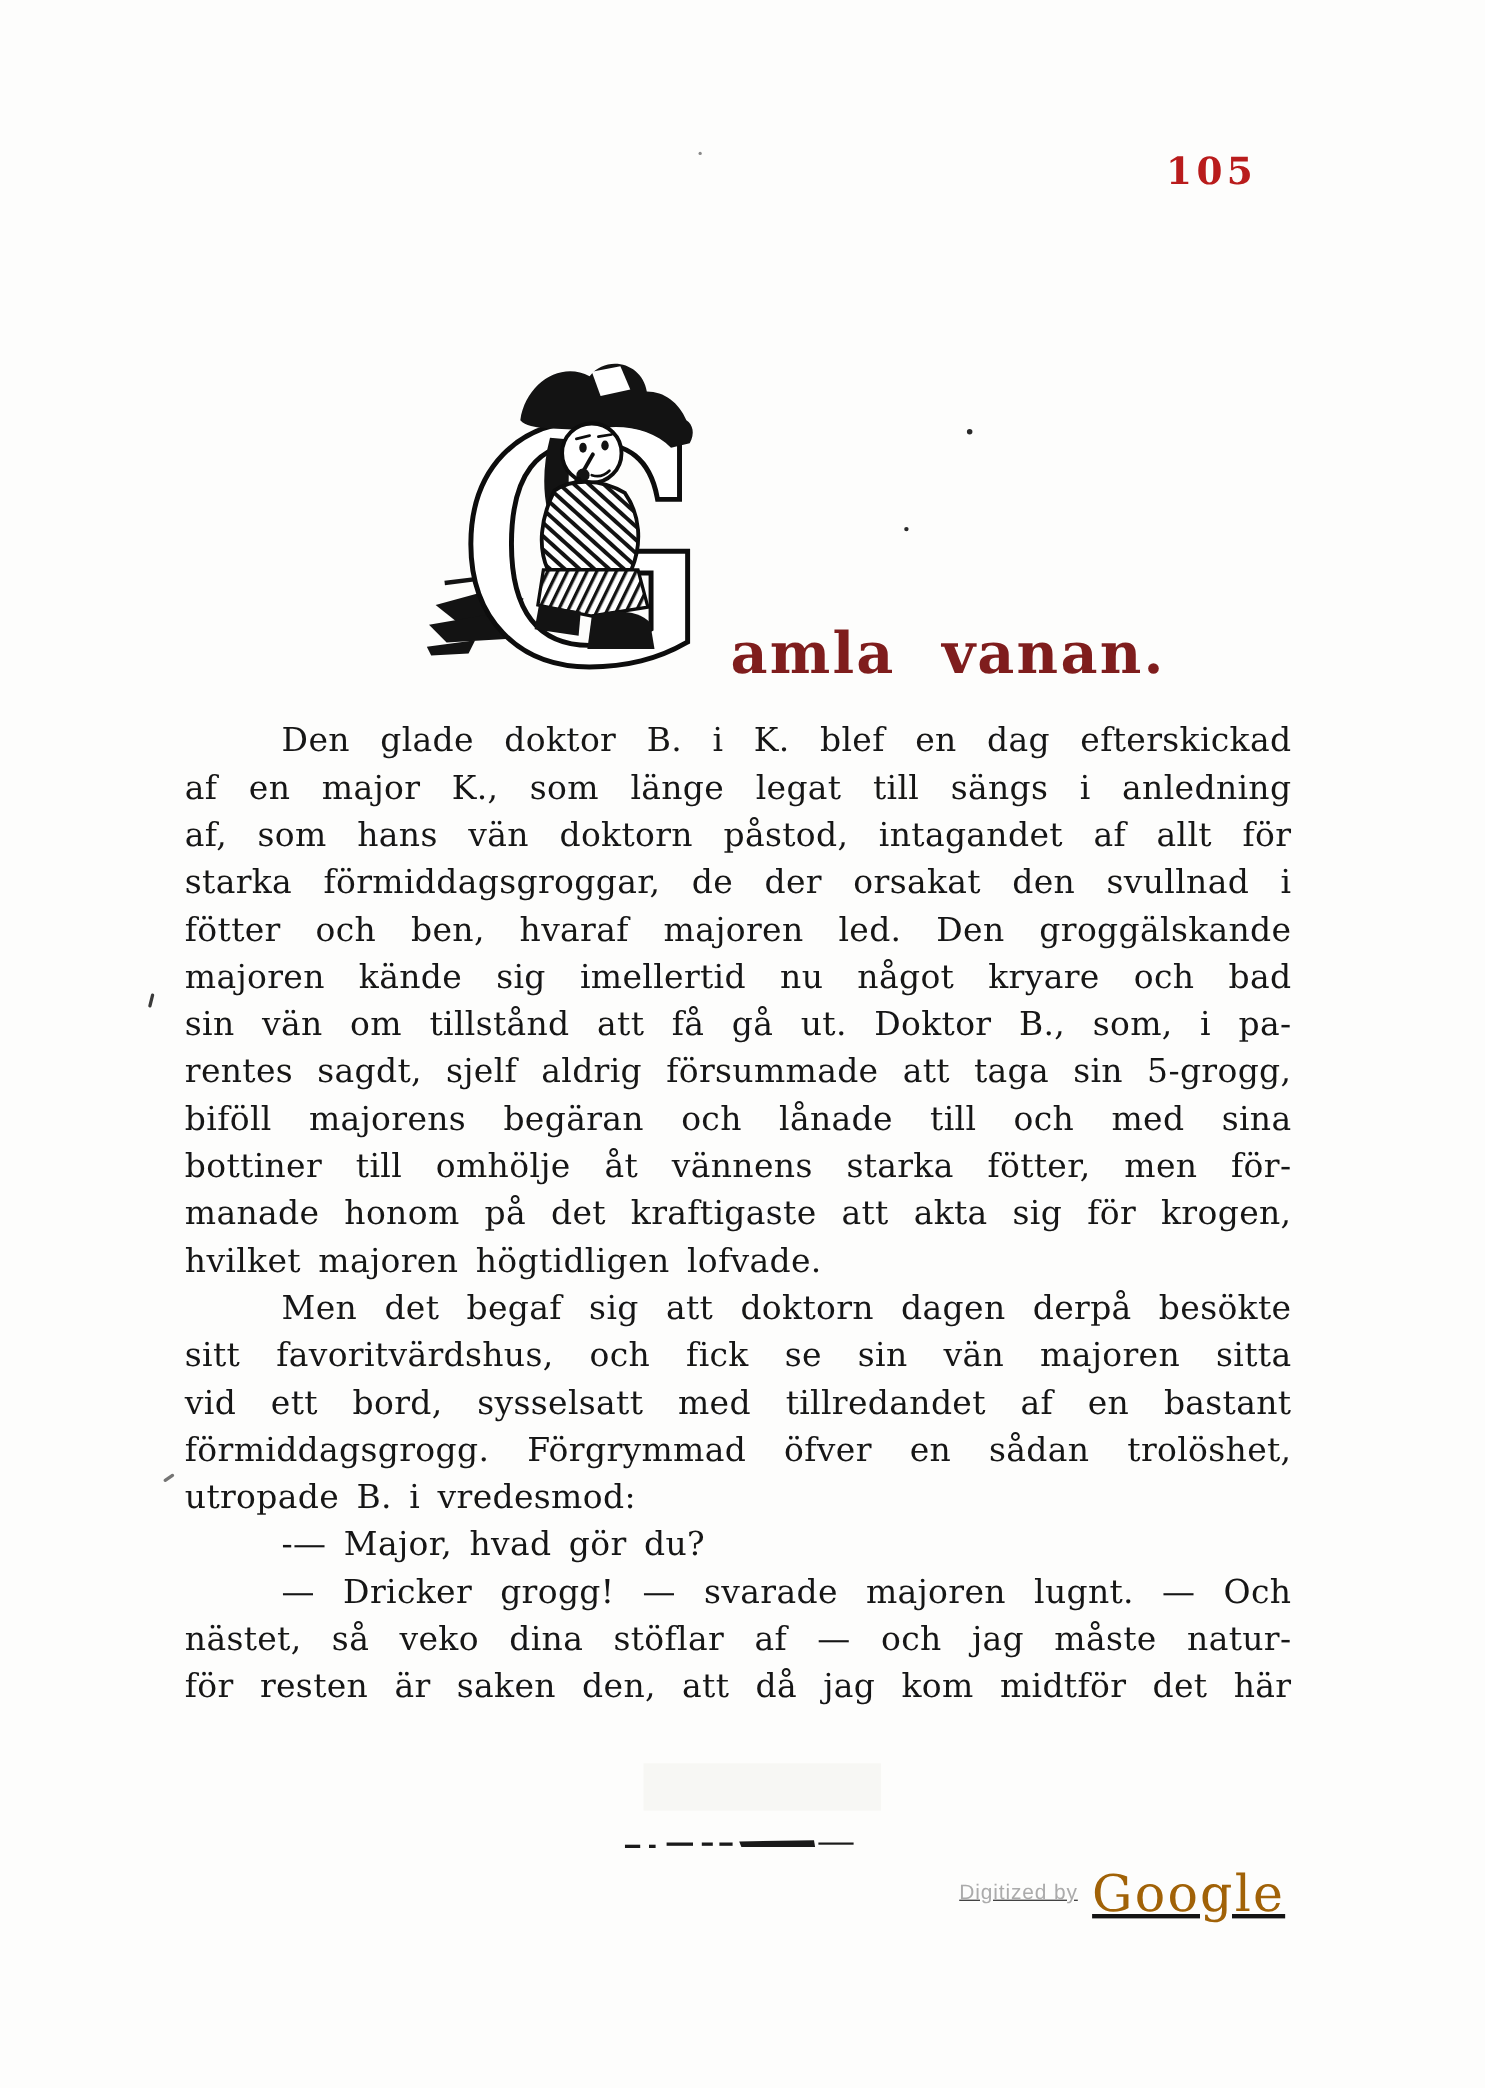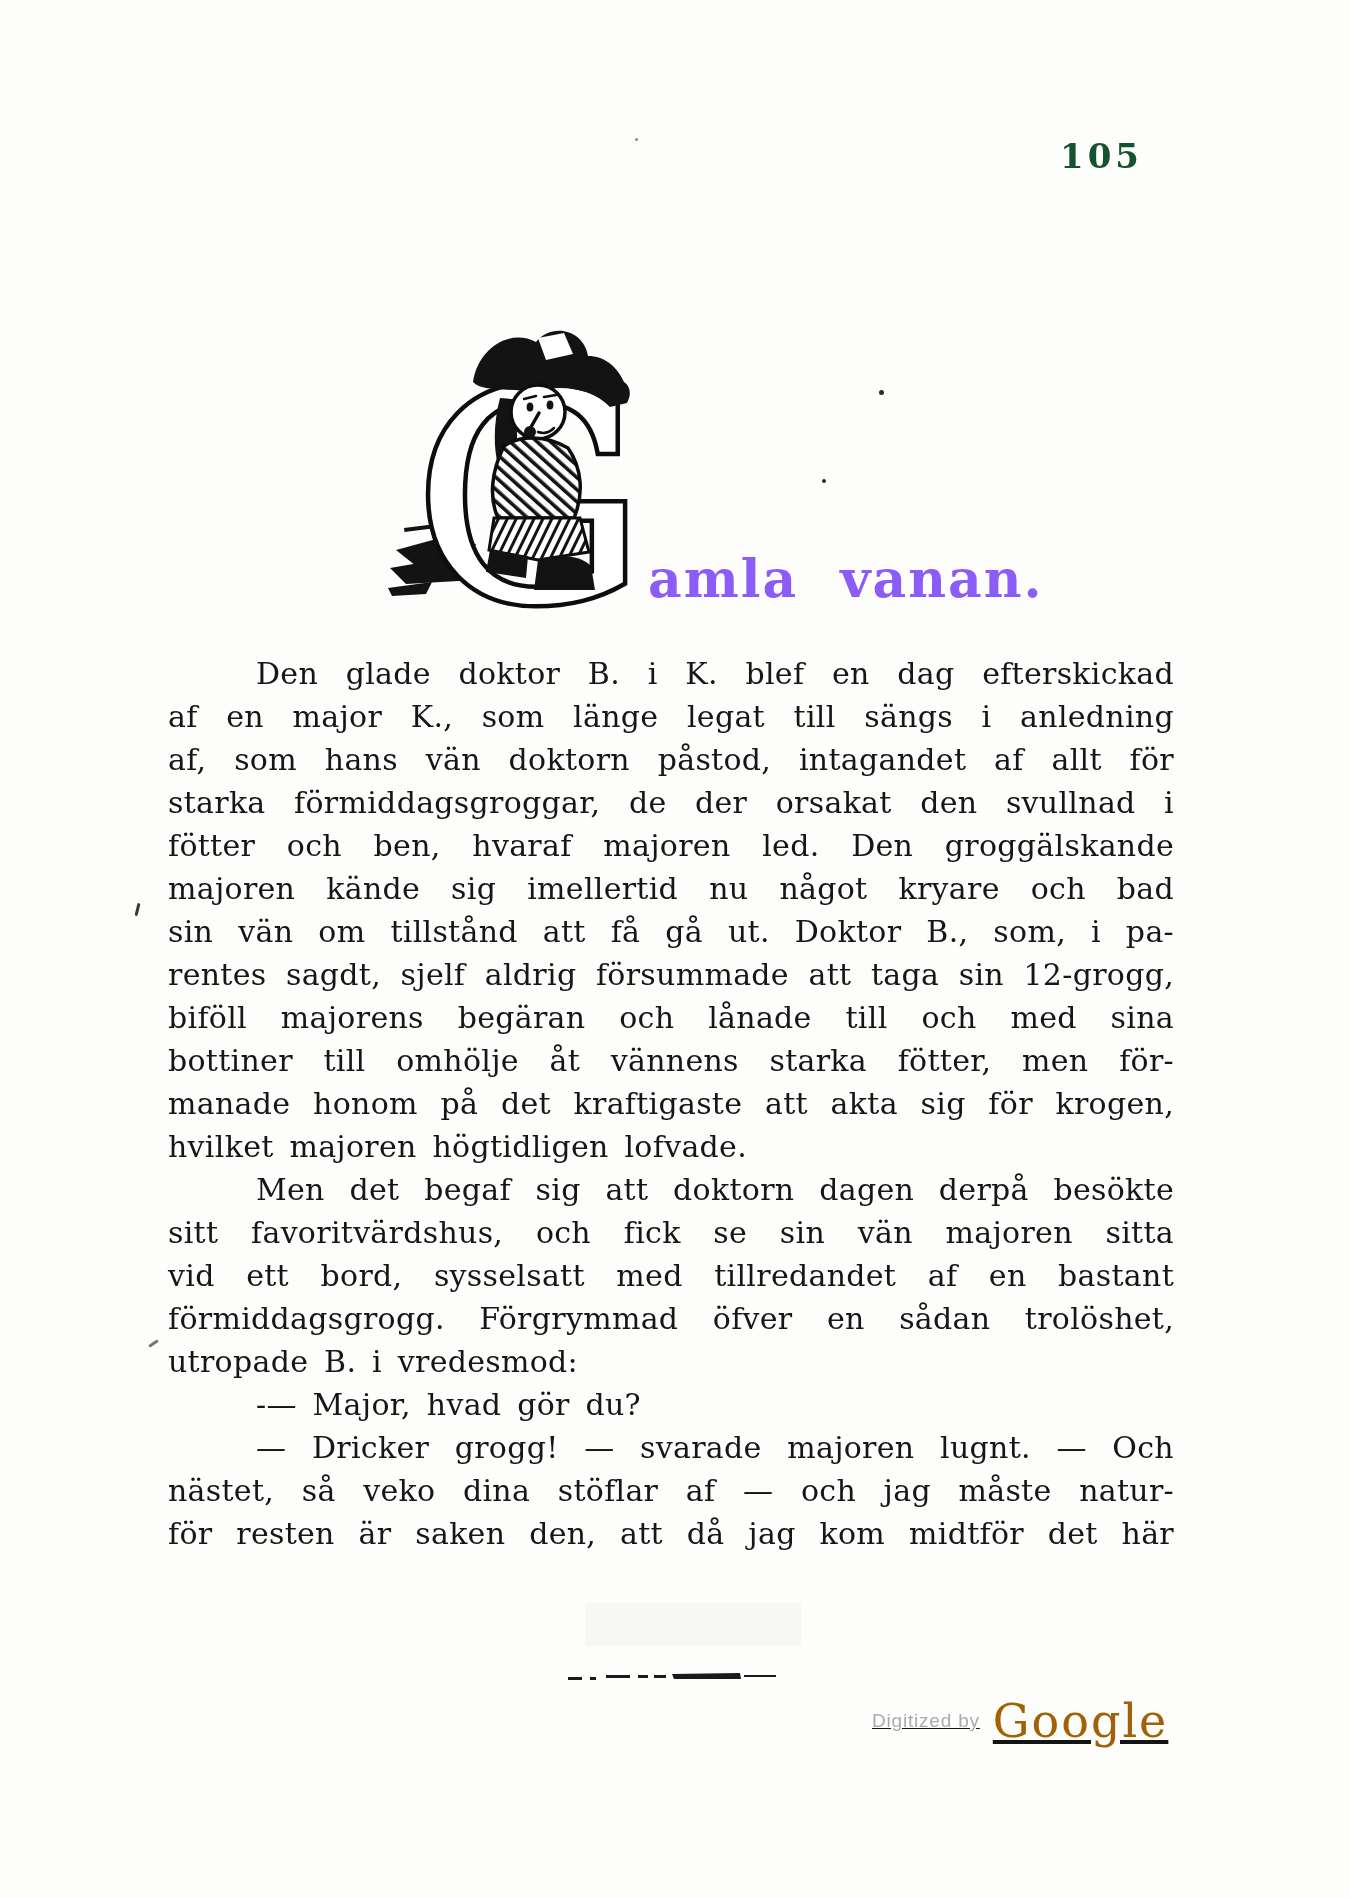--- a/index.html
+++ b/index.html
@@ -14,43 +14,43 @@
   }
 
   
   .pagenum {
     position: absolute;
     left: 1060px;
     top: 136px;
     font-size: 34px;
     font-weight: 600;
     letter-spacing: 4px;
-    color: #14532d;
+    color: #b91c1c;
   }
 
   
   .illus {
     position: absolute;
     left: 388px;
     top: 322px;
     width: 272px;
     height: 290px;
   }
 
   
   .title {
     position: absolute;
     left: 648px;
     top: 548px;
-    margin: 0;
+    margin: 16px;
     font-size: 52px;
     font-weight: 700;
     letter-spacing: 2px;
     word-spacing: 22px;
-    color: #8b5cf6;
+    color: #7f1d1d;
     white-space: nowrap;
   }
 
   
   .bodytext {
     position: absolute;
     left: 168px;
     top: 652px;
     width: 1006px;
   }
@@ -180,21 +180,21 @@
   <h1 class="title">amla vanan.</h1>
 
   <div class="bodytext">
       <div class="line just ind">Den glade doktor B. i K. blef en dag efterskickad</div>
       <div class="line just">af en major K., som länge legat till sängs i anledning</div>
       <div class="line just">af, som hans vän doktorn påstod, intagandet af allt för</div>
       <div class="line just">starka förmiddagsgroggar, de der orsakat den svullnad i</div>
       <div class="line just">fötter och ben, hvaraf majoren led.  Den groggälskande</div>
       <div class="line just">majoren kände sig imellertid nu något kryare och bad</div>
       <div class="line just">sin vän om tillstånd att få gå ut.  Doktor B., som, i pa-</div>
-      <div class="line just">rentes sagdt, sjelf aldrig försummade att taga sin 12-grogg,</div>
+      <div class="line just">rentes sagdt, sjelf aldrig försummade att taga sin 5-grogg,</div>
       <div class="line just">biföll majorens begäran och lånade till och med sina</div>
       <div class="line just">bottiner till omhölje åt vännens starka fötter, men för-</div>
       <div class="line just">manade honom på det kraftigaste att akta sig för krogen,</div>
       <div class="line">hvilket majoren högtidligen lofvade.</div>
       <div class="line just ind">Men det begaf sig att doktorn dagen derpå besökte</div>
       <div class="line just">sitt favoritvärdshus, och fick se sin vän majoren sitta</div>
       <div class="line just">vid ett bord, sysselsatt med tillredandet af en bastant</div>
       <div class="line just">förmiddagsgrogg.  Förgrymmad öfver en sådan trolöshet,</div>
       <div class="line">utropade B. i vredesmod:</div>
       <div class="line ind">-— Major, hvad gör du?</div>

